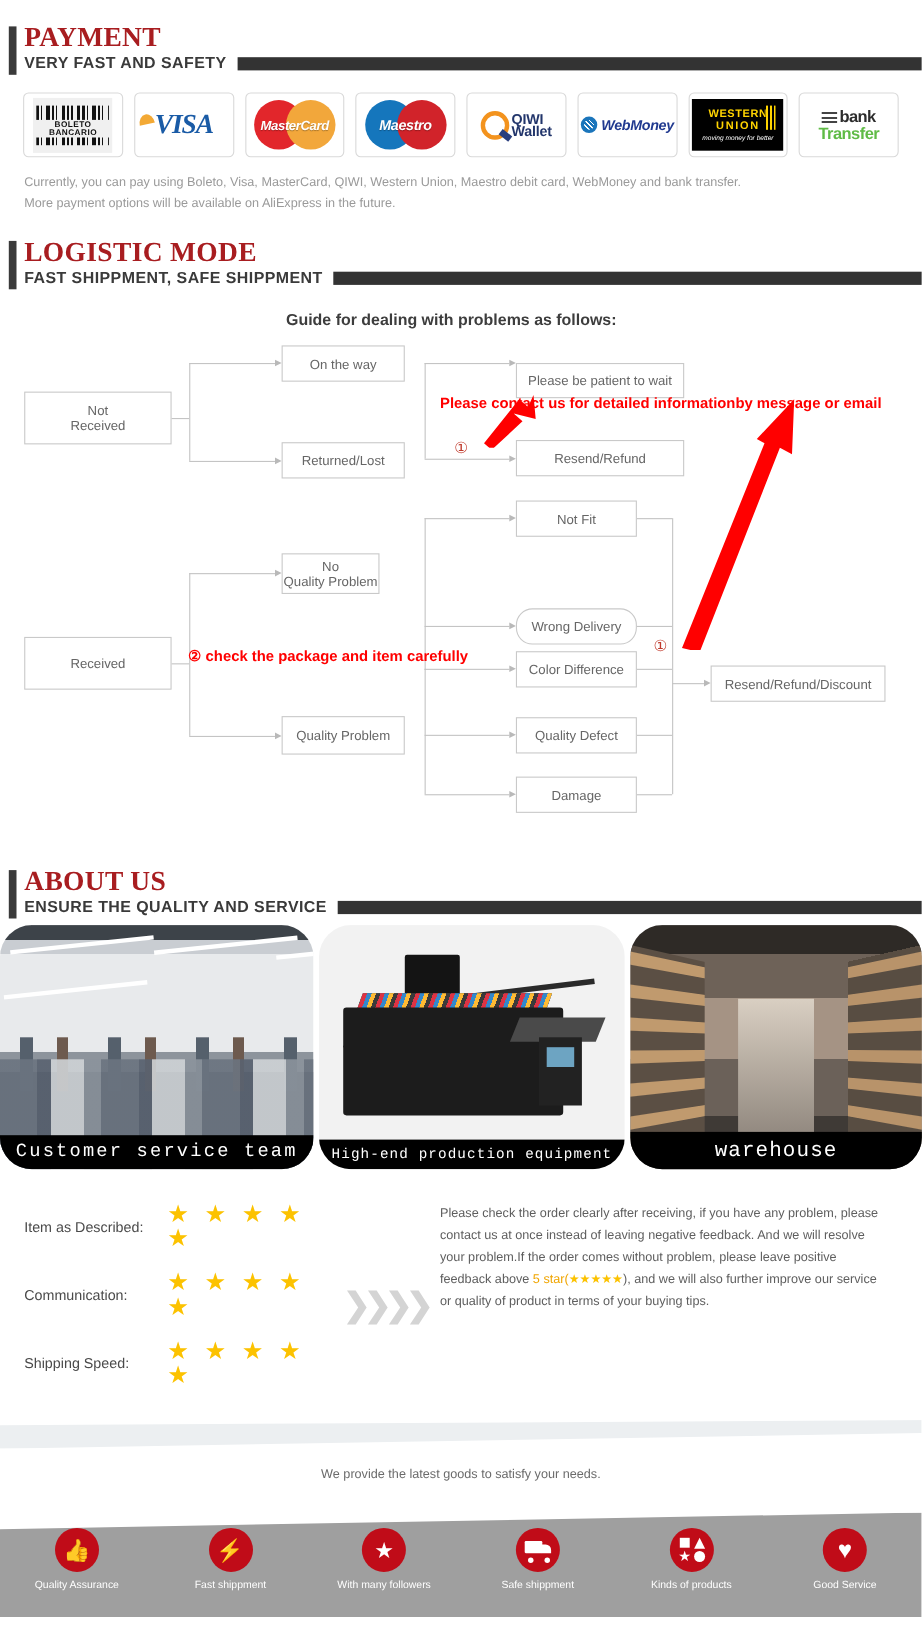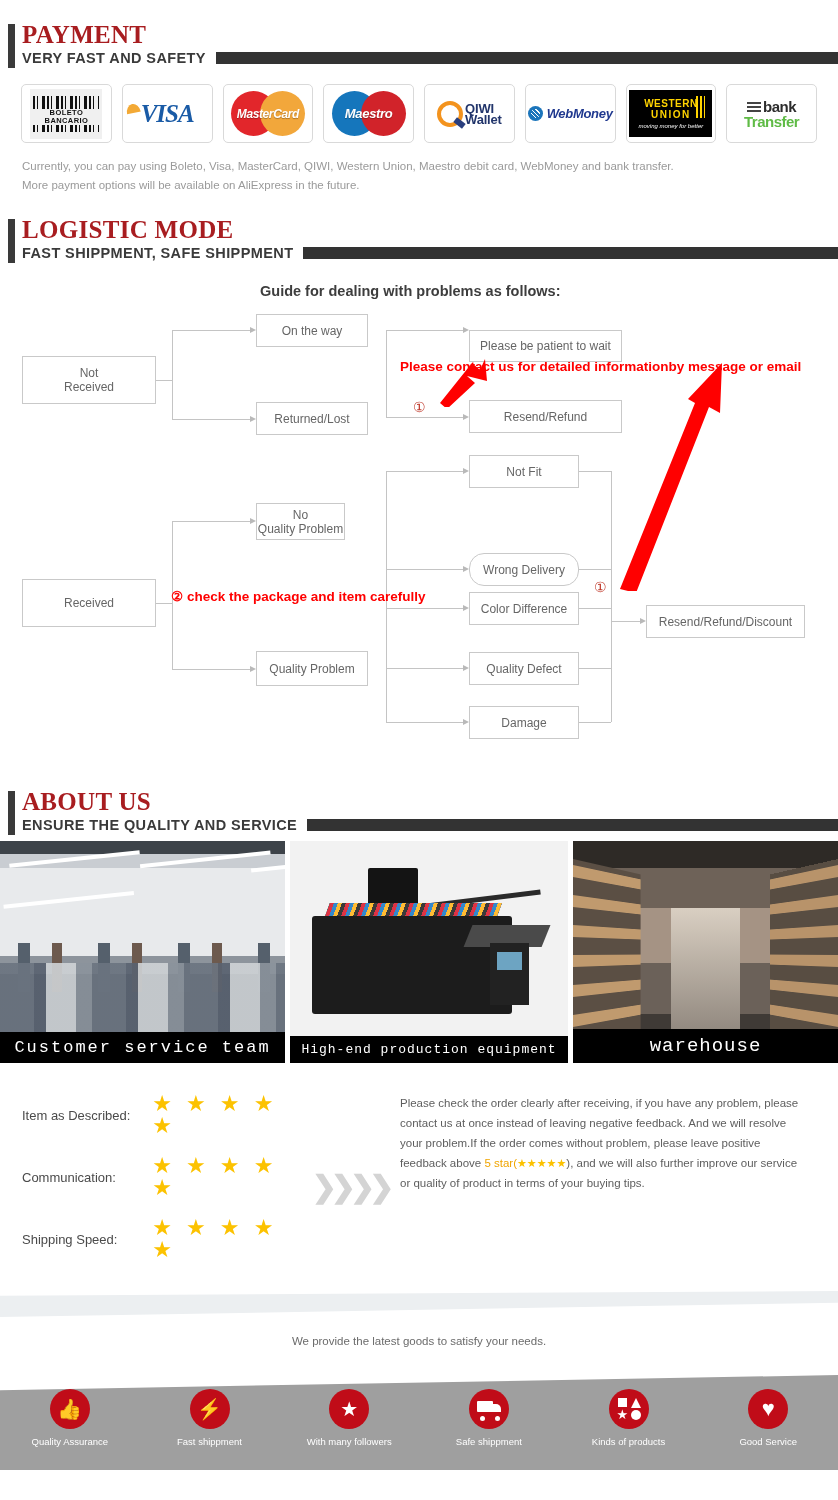--- a/index.html
+++ b/index.html
@@ -127,21 +127,21 @@
   .circnum {
     position: absolute; color: #c0392b; font-size: 14px;
   }
   .guide-title {
     position: absolute; font-size: 14.5px; font-weight: bold; color: #3d3d3d;
   }
   .bigarrow { position: absolute; }
 
   
   .photos { position: relative; width: 838px; height: 230px; display: flex; gap: 5px; }
-  .photo { position: relative; overflow: hidden; }
+  .photo { position: relative; overflow: hidden; border-radius: 29px; }
   .caption {
     position: absolute; left: 0; right: 0; bottom: 0;
     background: #000; color: #fff;
     font-family: "Liberation Mono", monospace;
     text-align: center; padding: 6px 0;
   }
 
   
   .ph-office{width:100%;height:100%;background:
     linear-gradient(180deg,#3d4349 0 6%,#c9cdd2 6% 12%,#e8eaec 12% 52%,#8d949c 52% 60%,#4e5660 60% 100%);

